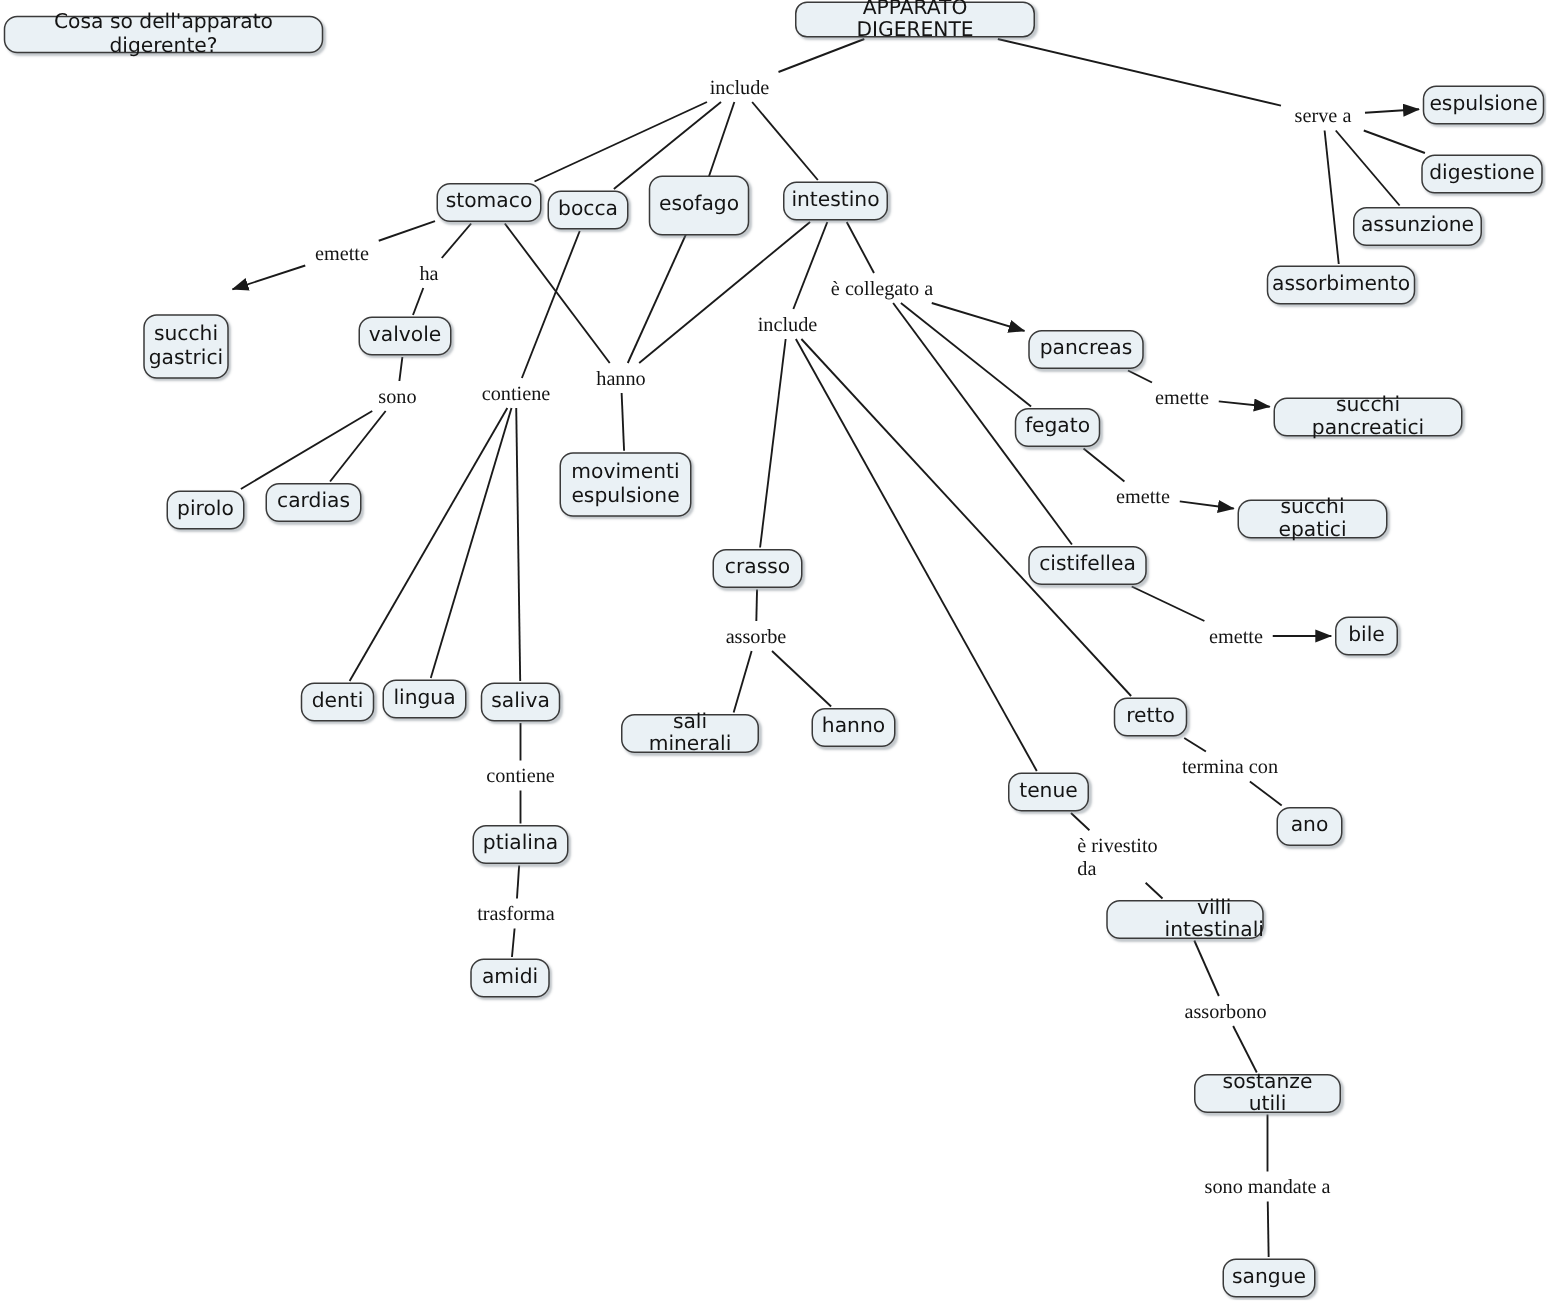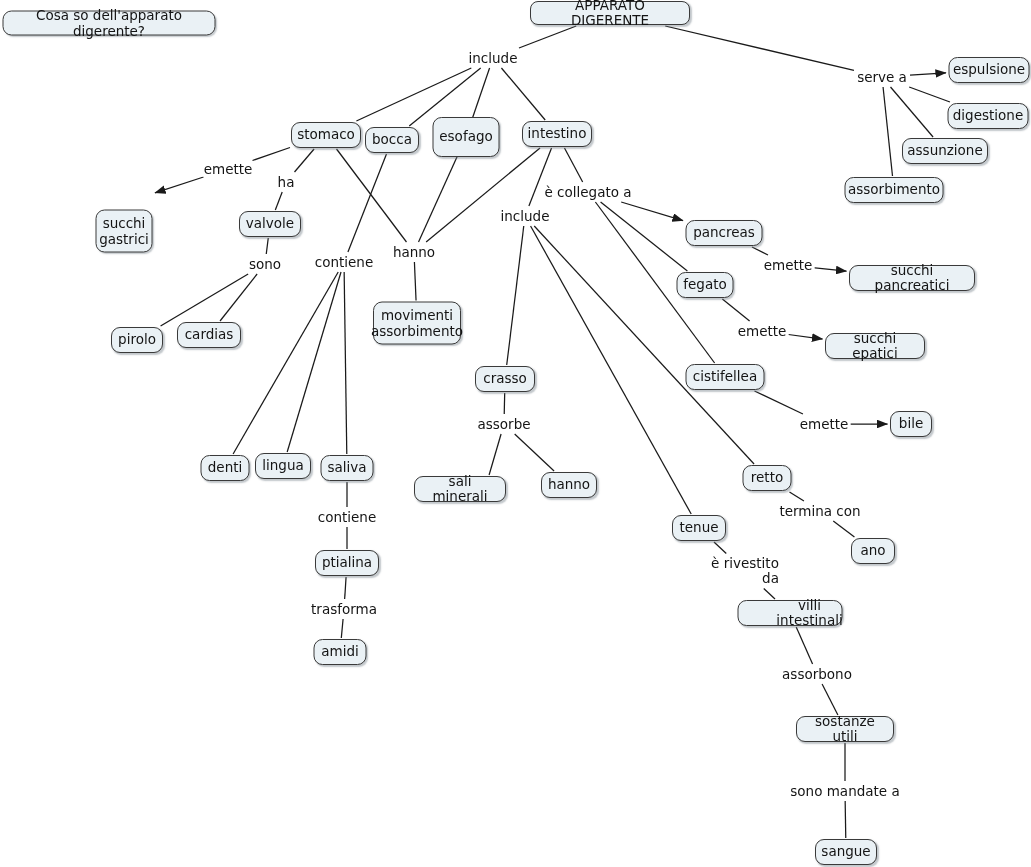--- a/index.html
+++ b/index.html
@@ -47,26 +47,27 @@
     z-index: 3;
   }
   .node.root {
     border-radius: 8px;
   }
   .linklabel {
     position: absolute;
     color: #141414;
     font-size: 13.5px;
     line-height: 15px;
-    text-align: right;
+    text-align: left;
     white-space: pre-line;
     transform: translate(-50%, -50%);
     background: #ffffff;
     padding: 0 2px;
     z-index: 2;
+    font-family: Liberation Serif, serif;
   }
 </style>
 </head>
 <body>
 
 <div id="canvas">
   <svg id="edges" viewBox="0 0 1031 867" xmlns="http://www.w3.org/2000/svg">
     <defs>
       <marker id="arrowhead" markerWidth="9" markerHeight="7" refX="8.5" refY="3.5" orient="auto" markerUnits="strokeWidth">
         <polygon points="0 0, 9 3.5, 0 7" fill="#1a1a1a"></polygon>
@@ -139,21 +140,21 @@
       <div class="node" style="left: 989px; top: 70px; width: 81px; height: 26px;">espulsione</div>
       <div class="node" style="left: 988px; top: 116px; width: 81px; height: 26px;">digestione</div>
       <div class="node" style="left: 945px; top: 151px; width: 86px; height: 26px;">assunzione</div>
       <div class="node" style="left: 894px; top: 190px; width: 99px; height: 26px;">assorbimento</div>
       <div class="node" style="left: 124px; top: 203px; width: 57px; height: 43px; margin-top: 28px;">succhi
 gastrici</div>
       <div class="node" style="left: 270px; top: 224px; width: 62px; height: 26px;">valvole</div>
       <div class="node" style="left: 137px; top: 340px; width: 52px; height: 26px;">pirolo</div>
       <div class="node" style="left: 209px; top: 335px; width: 64px; height: 26px;">cardias</div>
       <div class="node" style="left: 417px; top: 323px; width: 88px; height: 43px;">movimenti
-assorbimento</div>
+espulsione</div>
       <div class="node" style="left: 225px; top: 468px; width: 49px; height: 26px;">denti</div>
       <div class="node" style="left: 283px; top: 466px; width: 56px; height: 26px;">lingua</div>
       <div class="node" style="left: 347px; top: 468px; width: 53px; height: 26px;">saliva</div>
       <div class="node" style="left: 347px; top: 563px; width: 64px; height: 26px;">ptialina</div>
       <div class="node" style="left: 340px; top: 652px; width: 53px; height: 26px;">amidi</div>
       <div class="node" style="left: 724px; top: 233px; width: 77px; height: 26px;">pancreas</div>
       <div class="node" style="left: 705px; top: 285px; width: 57px; height: 26px;">fegato</div>
       <div class="node" style="left: 725px; top: 377px; width: 79px; height: 26px;">cistifellea</div>
       <div class="node" style="left: 912px; top: 278px; width: 126px; height: 26px;">succhi pancreatici</div>
       <div class="node" style="left: 875px; top: 346px; width: 100px; height: 26px;">succhi epatici</div>

